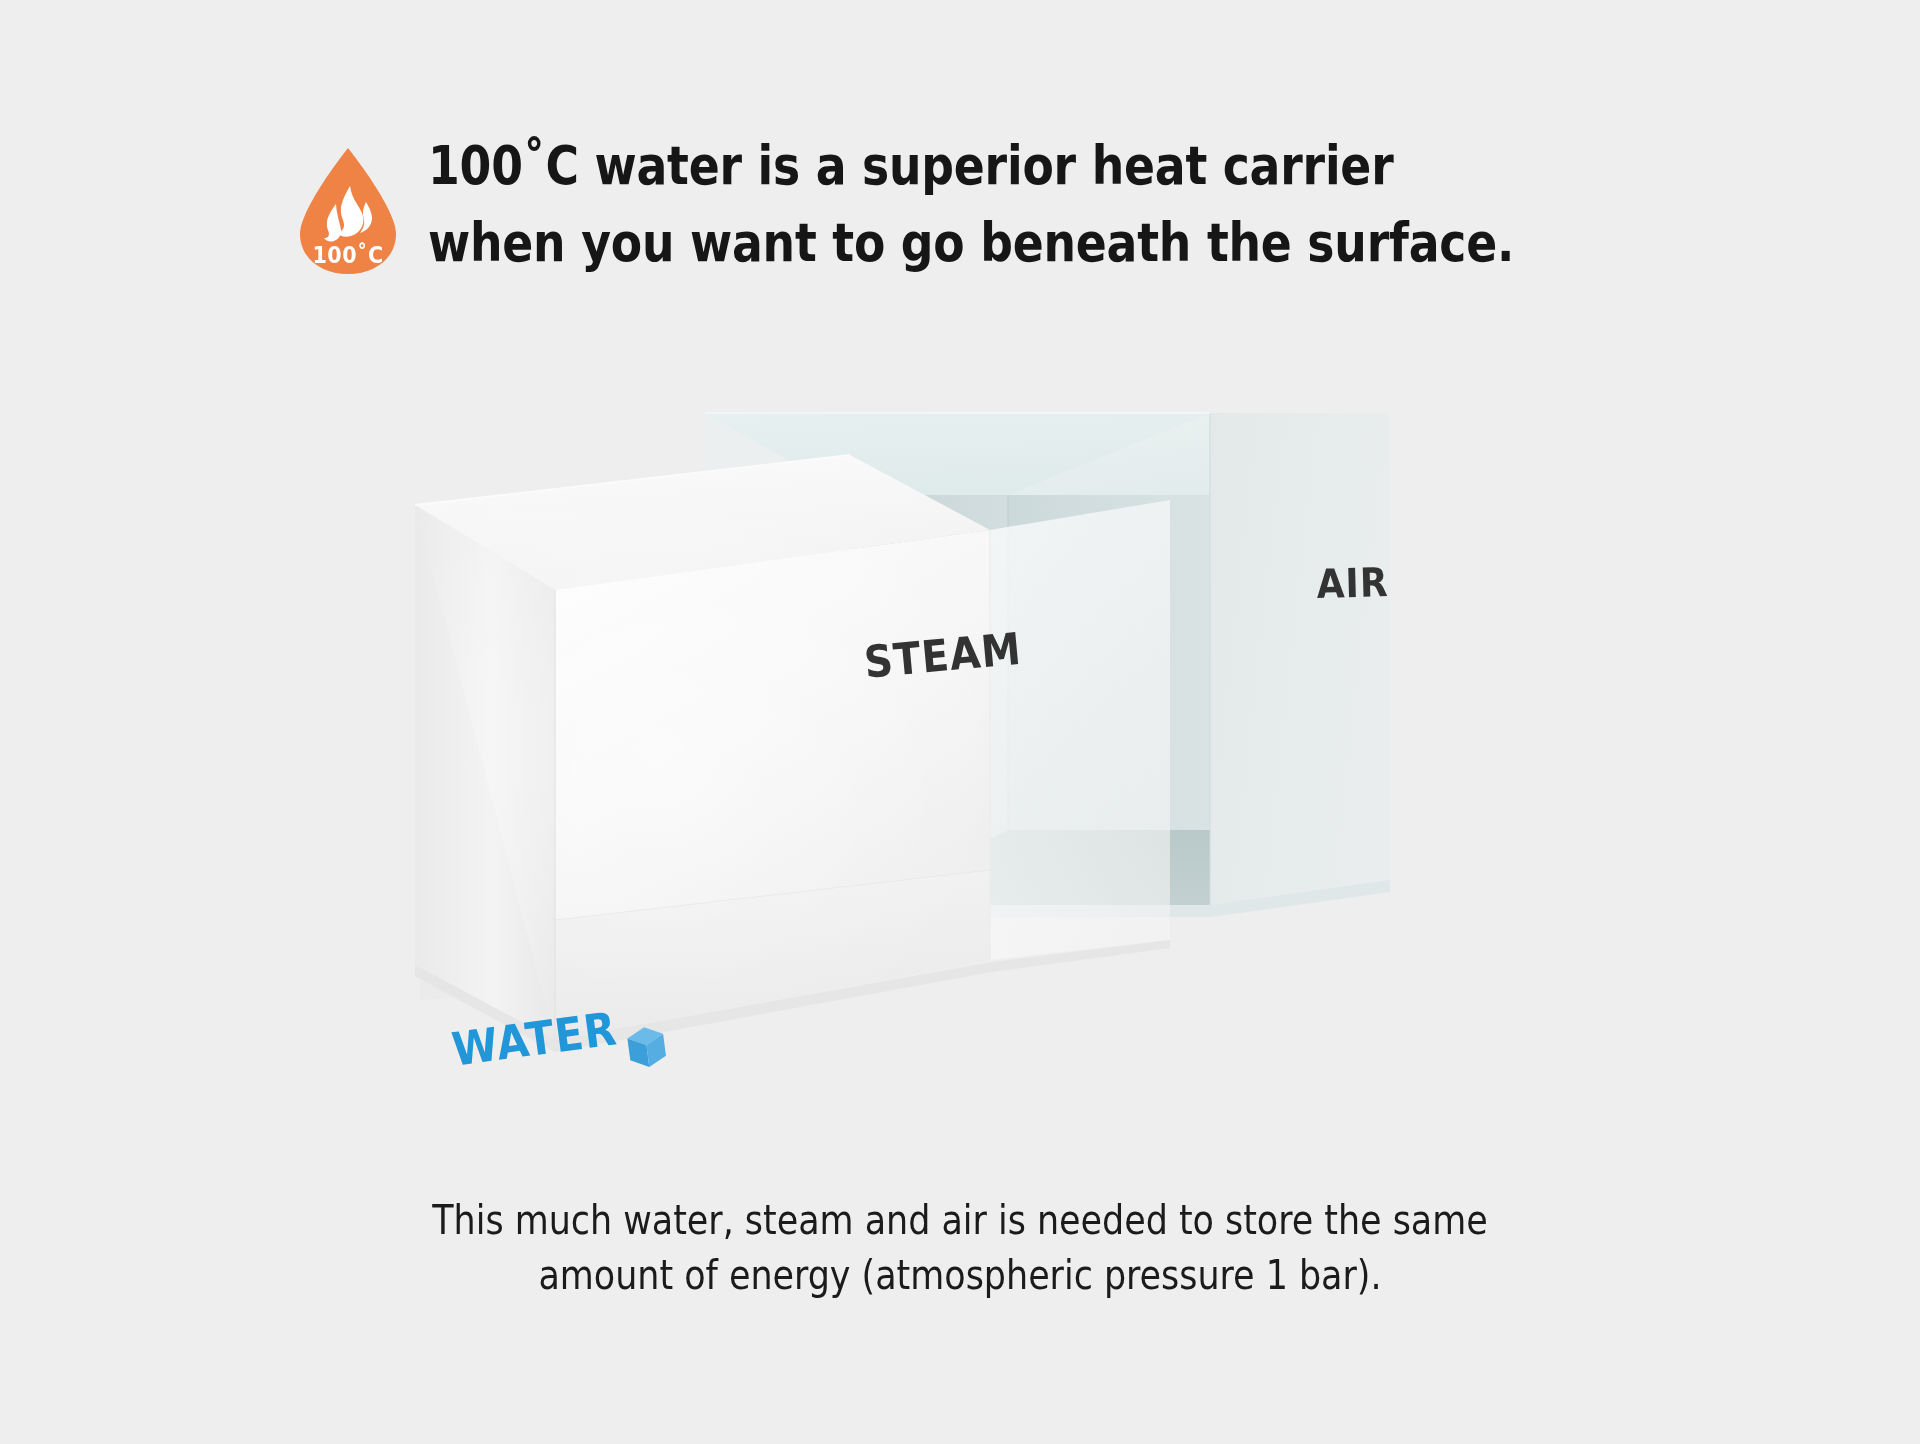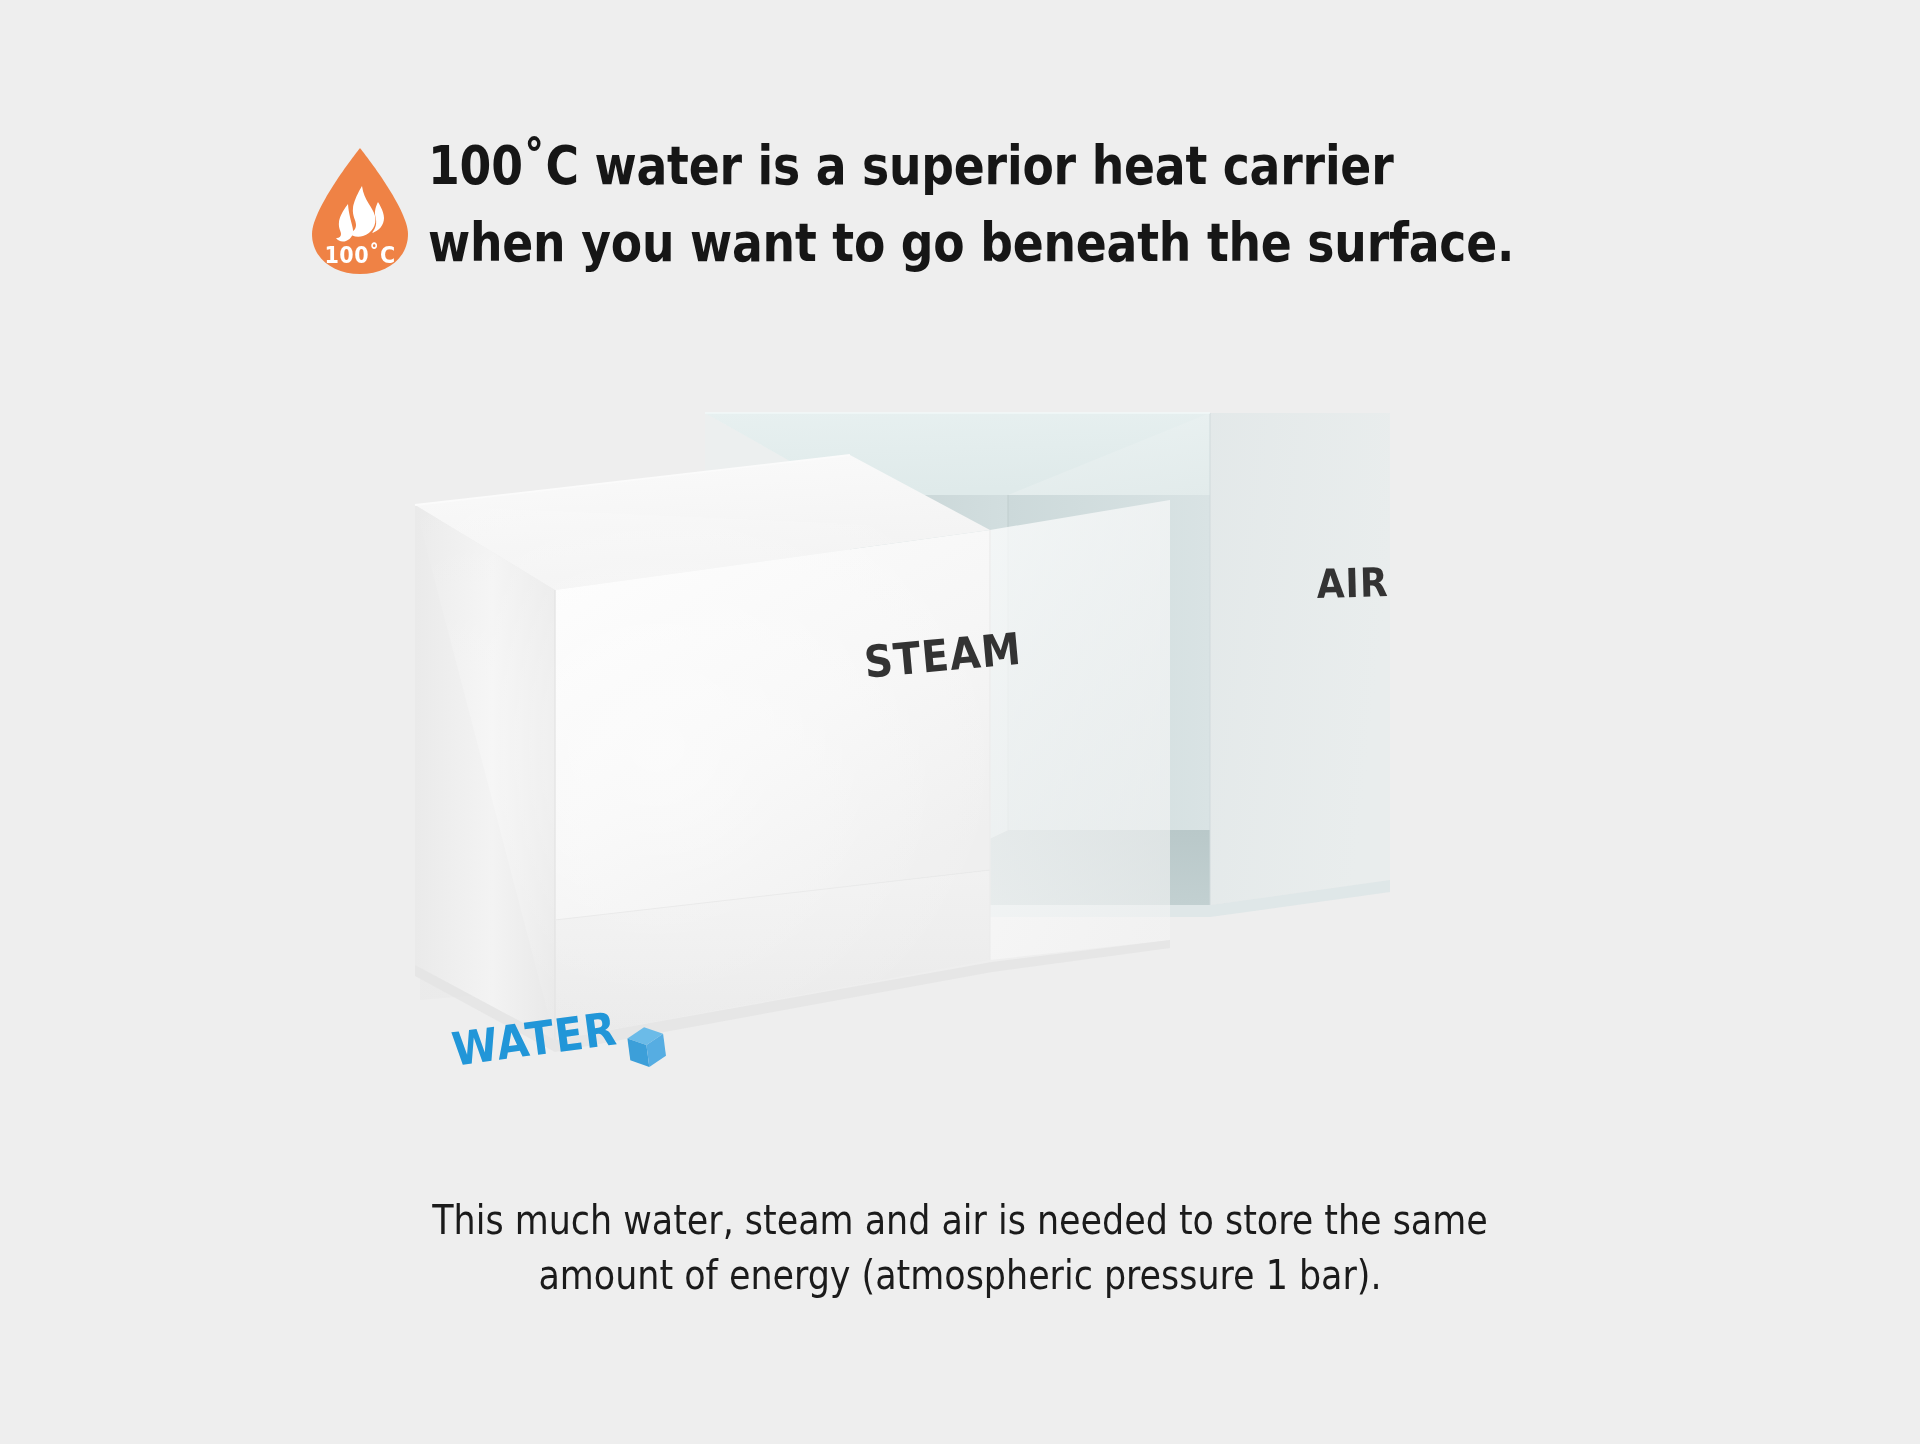--- a/index.html
+++ b/index.html
@@ -24,21 +24,21 @@
   .header {
     position: absolute;
     left: 288px;
     top: 128px;
     width: 1400px;
     height: 180px;
   }
 
   .drop-icon {
     position: absolute;
-    left: 16px;
+    left: 4px;
     top: 18px;
     width: 112px;
     height: 130px;
   }
 
   .headline {
     position: absolute;
     left: 140px;
     top: 0px;
     width: 1260px;

